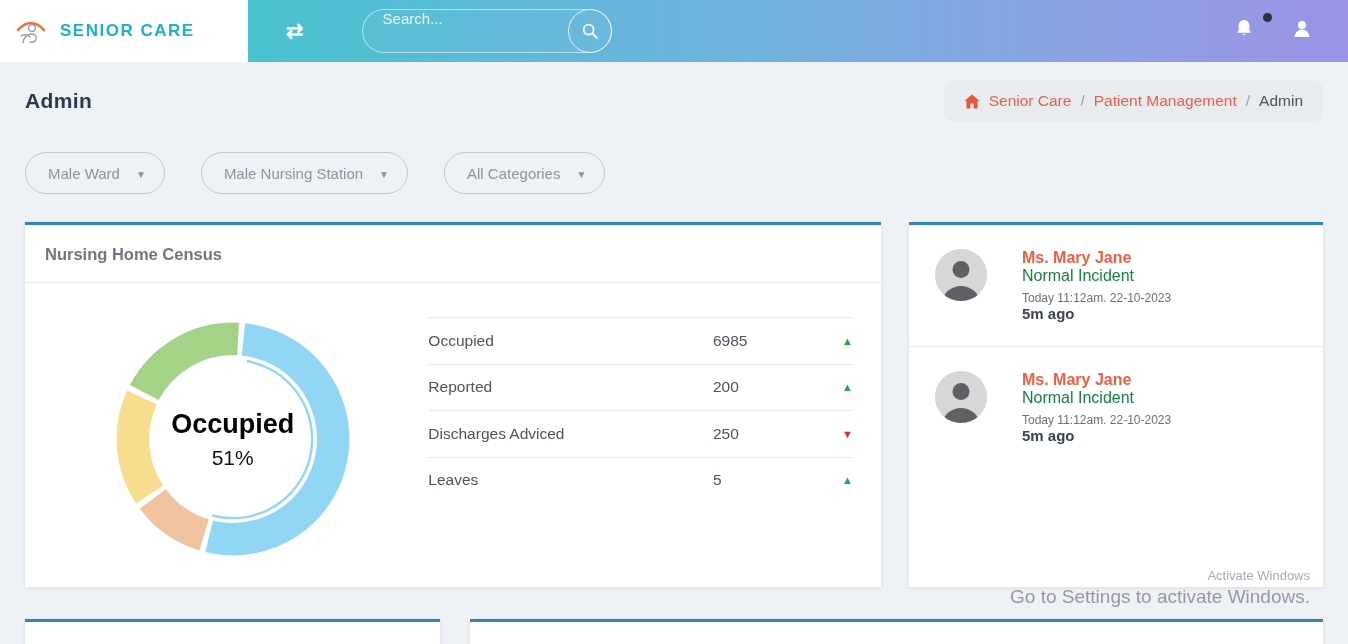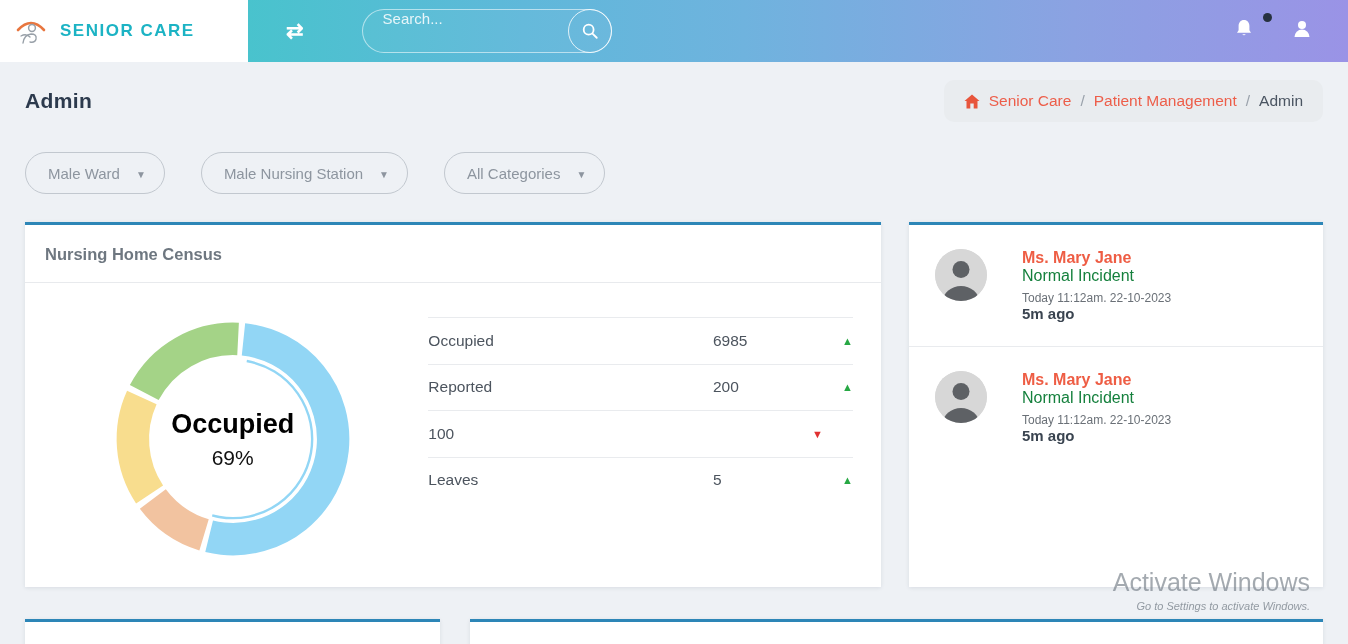--- a/index.html
+++ b/index.html
@@ -101,22 +101,22 @@
   .avatar { width:52px; height:52px; border-radius:50%; overflow:hidden; background:#d7d7d7; flex:0 0 auto; }
   .incident-name { color:#ee5d44; font-size:16px; font-weight:600; cursor:pointer; }
   .incident-type { color:#15803d; font-size:16px; }
   .incident-time { color:#6a7077; font-size:12px; margin-top:6px; font-weight:400; }
   .incident-ago { color:#3a4450; font-size:15px; font-weight:700; }
 
   .bottom-grid { display:grid; grid-template-columns:415px 1fr; gap:30px; margin-top:32px; }
   .bottom-card { height:120px; padding:24px 20px; font-size:16.5px; font-weight:700; color:#6e7780; }
 
   .watermark { position:absolute; right:38px; top:568px; text-align:right; z-index:6; pointer-events:none; }
-  .wm1 { font-size:25px; color:rgba(115,124,134,0.65); }
-  .wm2 { font-size:11px; color:rgba(115,124,134,0.75); margin-top:3px;font-style:italic; }
+  .wm1 { font-size:13px; color:rgba(115,124,134,0.65); }
+  .wm2 { font-size:19px; color:rgba(115,124,134,0.75); margin-top:3px; }
 </style>
 </head>
 <body>
 
 <div class="navbar">
   <div class="brand">
     <svg width="34" height="32" viewBox="0 0 34 32">
       <path d="M4 15 Q17 1 30 15" stroke="#e8763f" stroke-width="2.6" fill="none" stroke-linecap="round"></path>
       <circle cx="18" cy="13" r="3.4" stroke="#98a0a8" stroke-width="1.5" fill="none"></circle>
       <path d="M9 28 q1-8 8-9 q6 0 5 5 q-1 4-6 3 M7 21 q5-3 9 1" stroke="#98a0a8" stroke-width="1.4" fill="none" stroke-linecap="round"></path>
@@ -192,37 +192,38 @@
           <div class="donut-box">
             <svg viewBox="0 0 260 260">
               <circle cx="130" cy="130" r="105" fill="none" stroke-width="34" stroke-dasharray="343.7 316.0" transform="rotate(-84 130 130)" stroke="#92d6f5"></circle>
               <circle cx="130" cy="130" r="105" fill="none" stroke-width="34" stroke-dasharray="66.6 593.1" transform="rotate(106.8 130 130)" stroke="#f2c3a0"></circle>
               <circle cx="130" cy="130" r="105" fill="none" stroke-width="34" stroke-dasharray="106.2 553.5" transform="rotate(146.4 130 130)" stroke="#f8dd8e"></circle>
               <circle cx="130" cy="130" r="105" fill="none" stroke-width="34" stroke-dasharray="119.4 540.3" transform="rotate(207.6 130 130)" stroke="#a4d387"></circle>
               <circle cx="130" cy="130" r="83" fill="none" stroke-width="2.5" stroke-dasharray="268 253.5" transform="rotate(-80 130 130)" stroke="#92d6f5"></circle>
             </svg>
             <div class="donut-center">
               <div class="donut-label">Occupied</div>
-              <div class="donut-value">69%</div>
+              <div class="donut-value">51%</div>
             </div>
           </div>
         </div>
         <div class="census-table">
           <div class="census-row">
             <span>Occupied</span>
             <span>6985</span>
             <span class="trend" data-trend="up"></span>
           </div>
           <div class="census-row">
             <span>Reported</span>
             <span>200</span>
             <span class="trend" data-trend="up"></span>
           </div>
           <div class="census-row">
-            <span>100</span>
+            <span>Discharges Adviced</span>
+            <span>250</span>
             <span class="trend" data-trend="down"></span>
           </div>
           <div class="census-row">
             <span>Leaves</span>
             <span>5</span>
             <span class="trend" data-trend="up"></span>
           </div>
         </div>
       </div>
     </div>

